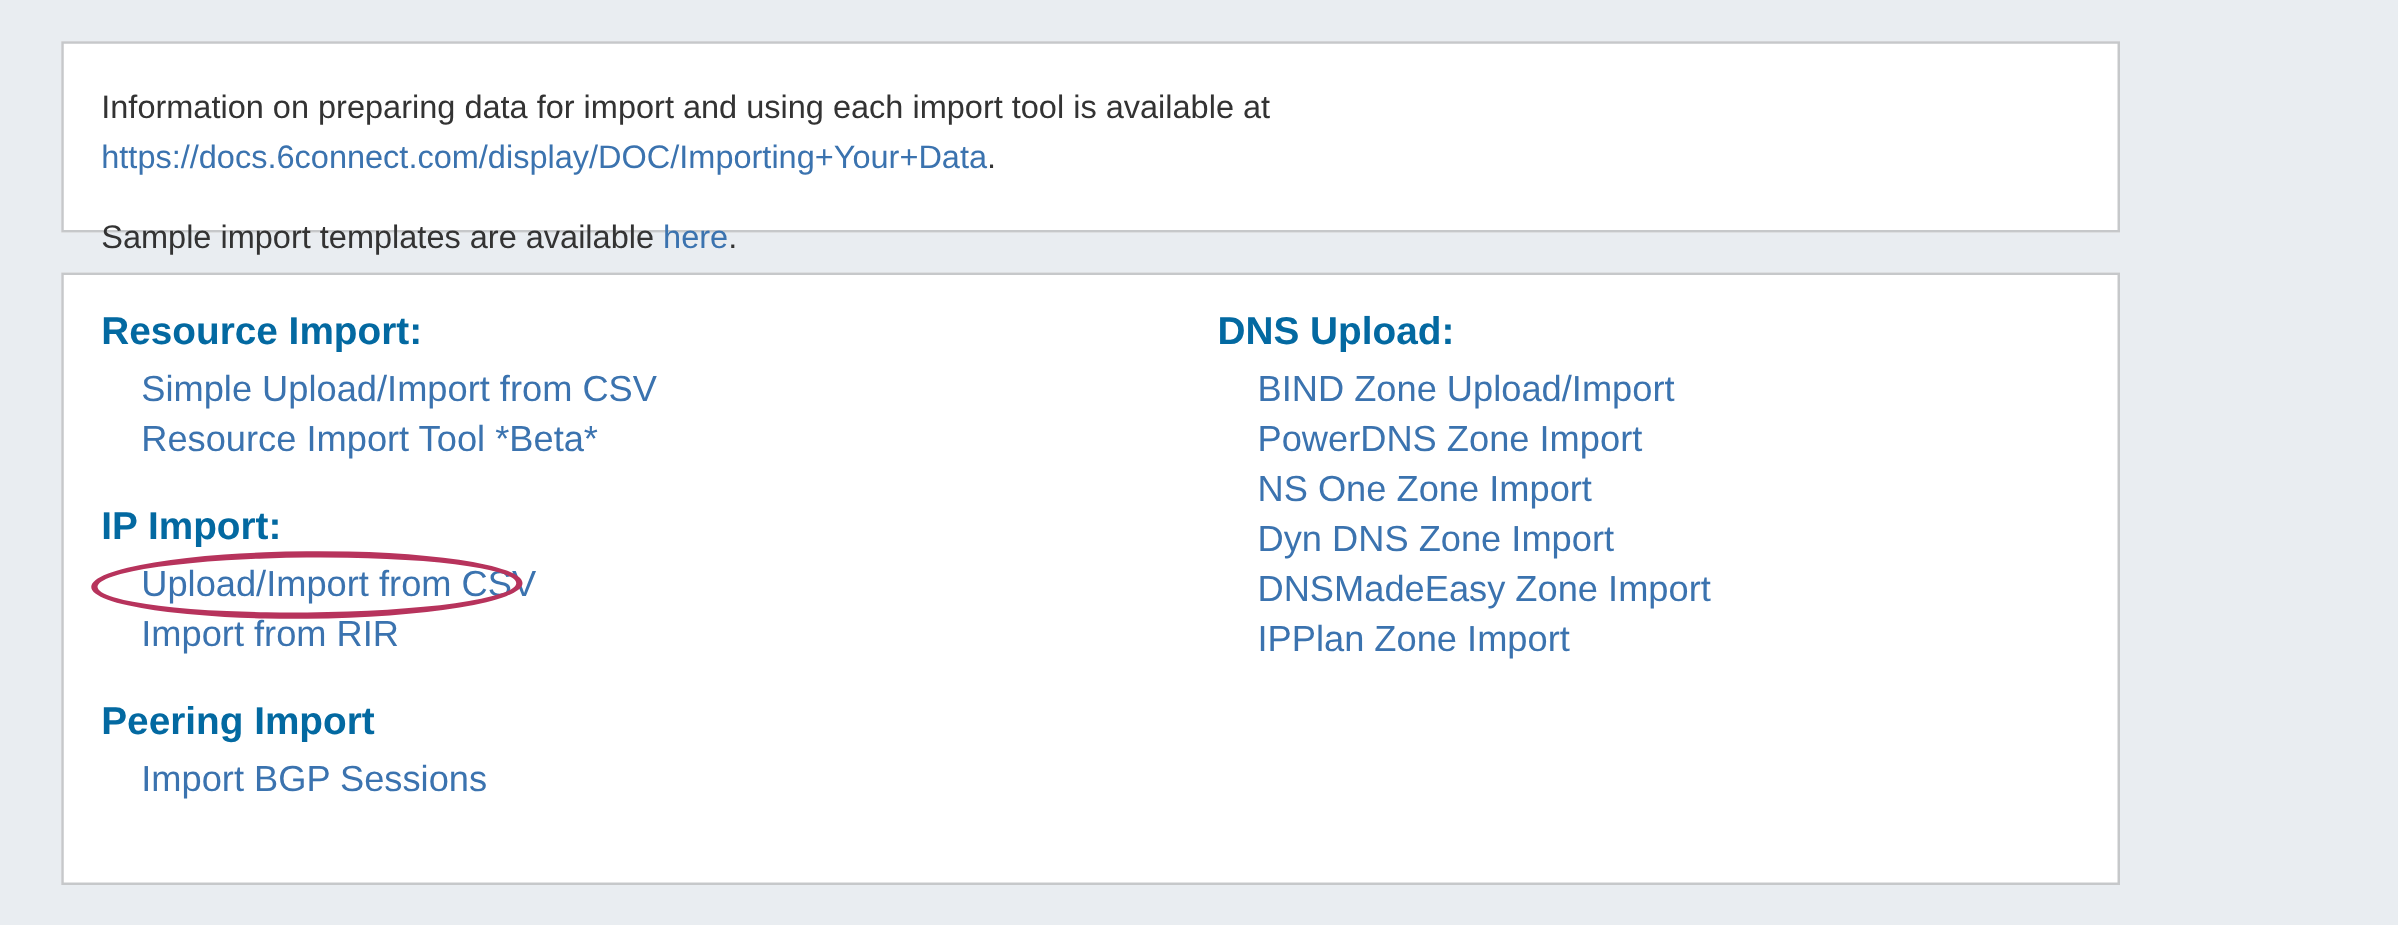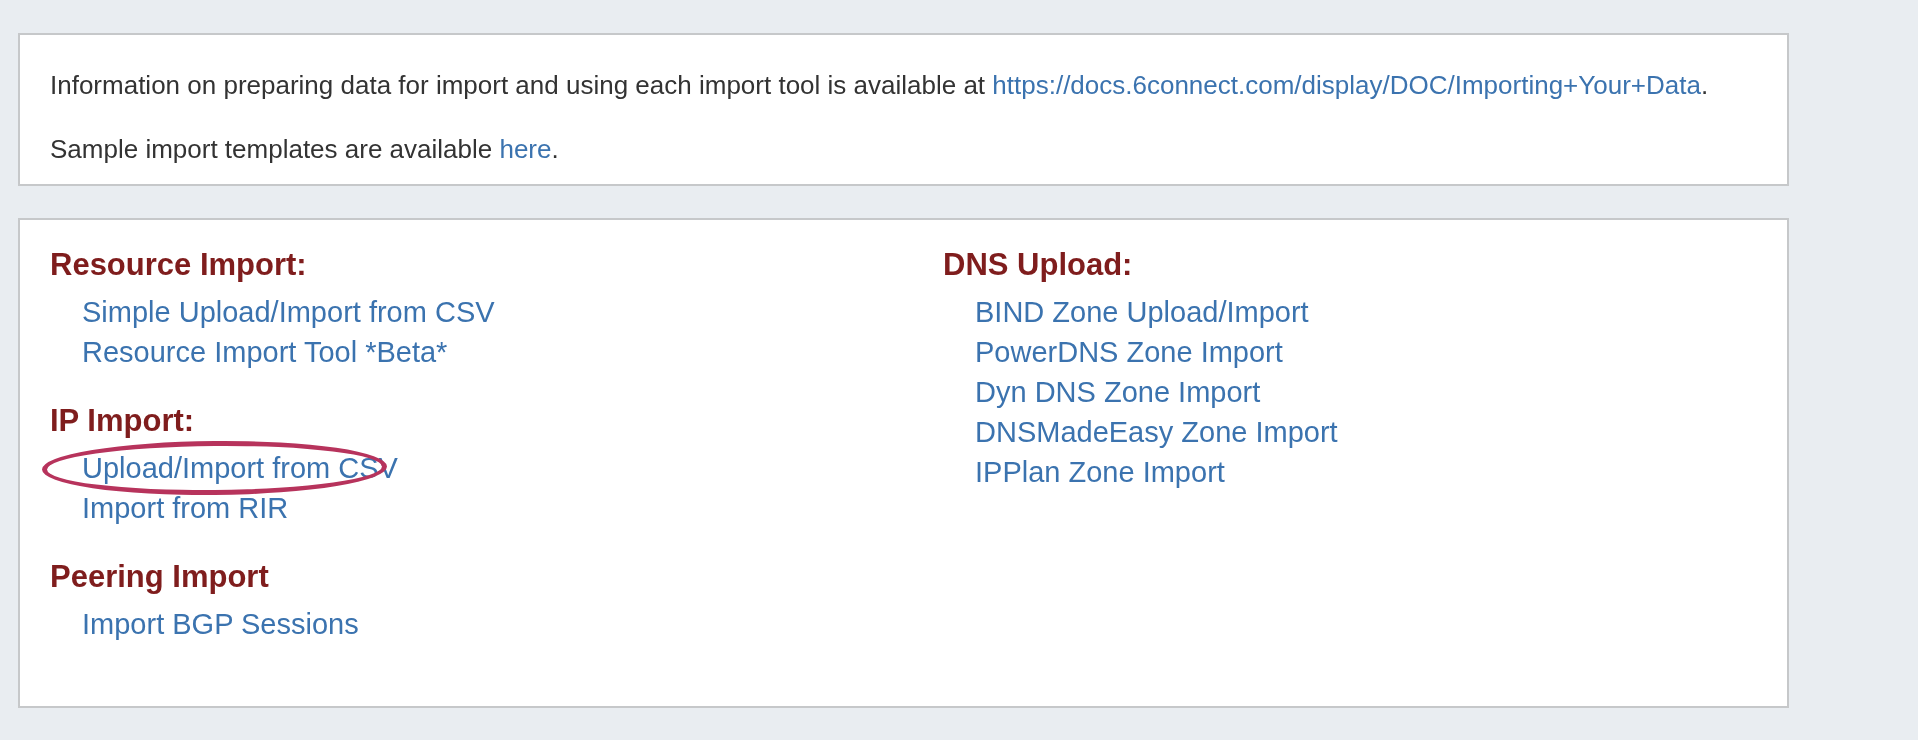--- a/index.html
+++ b/index.html
@@ -9,22 +9,22 @@
   }
   .page {
     position: relative;
     width: 1918px;
     height: 740px;
     background: #e9edf1;
     overflow: hidden;
   }
   .panel {
     position: absolute;
-    left: 18px;
-    width: 1771px;
+    left: 49px;
+    width: 1647px;
     background: #ffffff;
     border: 2px solid #c6c8ca;
     box-sizing: border-box;
   }
   .panel-info {
     top: 33px;
     height: 153px;
     padding: 30px 30px 0 30px;
   }
   .panel-info p {
@@ -45,21 +45,21 @@
   a.link {
     color: #3b73af;
     text-decoration: none;
     cursor: pointer;
   }
   .section-heading {
     margin: 30px 0 8px 0;
     font-size: 31px;
     line-height: 38px;
     font-weight: bold;
-    color: #7f1d1d;
+    color: #0369a1;
   }
   .section:first-child .section-heading { margin-top: 0; }
   .link-list {
     list-style: none;
     margin: 0;
     padding: 0 0 0 32px;
   }
   .link-list li {
     position: relative;
     font-size: 29px;
@@ -110,20 +110,21 @@
             <li><a class="link">Import BGP Sessions</a></li>
           </ul>
         </div>
       </div>
     <div class="col-right">
         <div class="section">
           <div class="section-heading">DNS Upload:</div>
           <ul class="link-list">
             <li><a class="link">BIND Zone Upload/Import</a></li>
             <li><a class="link">PowerDNS Zone Import</a></li>
+            <li><a class="link">NS One Zone Import</a></li>
             <li><a class="link">Dyn DNS Zone Import</a></li>
             <li><a class="link">DNSMadeEasy Zone Import</a></li>
             <li><a class="link">IPPlan Zone Import</a></li>
           </ul>
         </div>
       </div>
   </div>
 
 </div>
 

